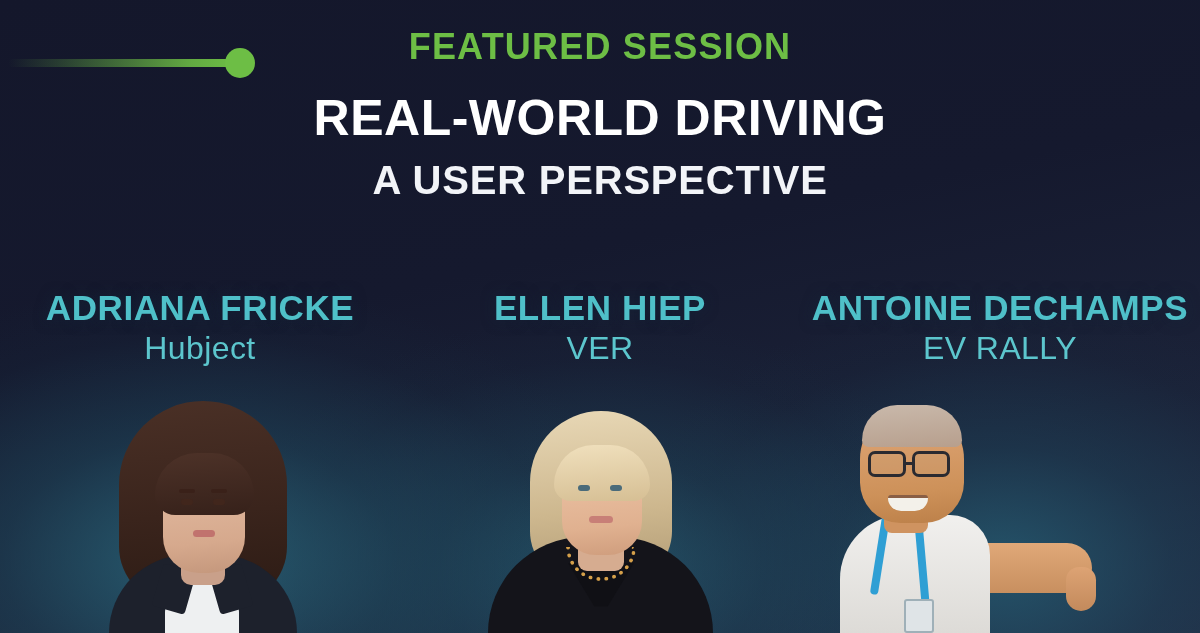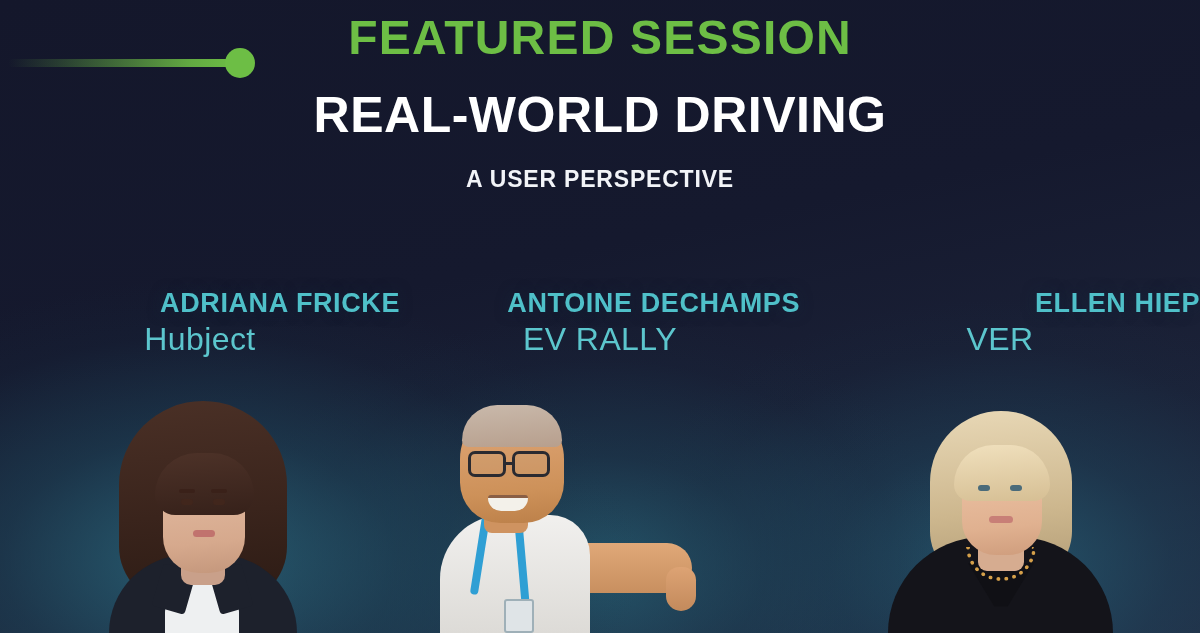--- a/index.html
+++ b/index.html
@@ -28,45 +28,45 @@
     border-radius:4px;
   }
   .rule-dot {
     position:absolute; left:225px; top:0px; width:30px; height:30px;
     border-radius:50%; background:#6dbe45;
   }
 
   
   .headings { position:absolute; left:0; top:0; width:1200px; text-align:center; }
   .kicker {
-    margin-top:12px;
+    margin-top:28px;
     color:#6dbe45;
-    font-size:48px; font-weight:bold; letter-spacing:1.2px; line-height:1.08;
+    font-size:36px; font-weight:bold; letter-spacing:1.2px; line-height:1.08;
   }
   .title {
     margin-top:24px;
     color:#ffffff;
     font-size:50px; font-weight:bold; letter-spacing:0.5px; line-height:1.1;
   }
   .subtitle {
-    margin-top:24px;
+    margin-top:12px;
     color:#f2f4f8;
-    font-size:23px; font-weight:bold; letter-spacing:0.8px; line-height:1.1;
+    font-size:40px; font-weight:bold; letter-spacing:0.8px; line-height:1.1;
   }
 
   
   .speakers {
     position:absolute; left:0; top:288px; width:1200px; height:345px;
     display:flex; align-items:flex-start;
   }
   .speaker { position:relative; flex:1 1 0; height:345px; }
   .sp-name {
-    text-align:right;
+    text-align:center;
     color:#4fc0c9;
-    font-size:27px; font-weight:bold; letter-spacing:0.6px; line-height:1.15;
+    font-size:35px; font-weight:bold; letter-spacing:0.6px; line-height:1.15;
     text-shadow:0 0 14px rgba(20,40,60,0.6);
   }
   .sp-org {
     text-align:center;
     color:#5cc6cd;
     font-size:32px; font-weight:normal; letter-spacing:0.4px; line-height:1.2;
     margin-top:1px;
   }
 
   
@@ -248,20 +248,39 @@
           <div class="brow-l"></div>
           <div class="brow-r"></div>
           <div class="eye-l"></div>
           <div class="eye-r"></div>
           <div class="mouth"></div>
         </div>
       </div>
     </div>
 
     <div class="speaker">
+      <div class="sp-name">ELLEN HIEP</div>
+      <div class="sp-org">VER</div>
+      <div class="portrait">
+        <div class="p2">
+          <div class="hair-back"></div>
+          <div class="cardigan"></div>
+          <div class="top-v"></div>
+          <div class="neck"></div>
+          <div class="necklace"></div>
+          <div class="face"></div>
+          <div class="hair-front"></div>
+          <div class="eye-l"></div>
+          <div class="eye-r"></div>
+          <div class="mouth"></div>
+        </div>
+      </div>
+    </div>
+
+    <div class="speaker">
       <div class="sp-name">ANTOINE DECHAMPS</div>
       <div class="sp-org">EV RALLY</div>
       <div class="portrait">
         <div class="p3">
           <div class="arm"></div>
           <div class="hand"></div>
           <div class="torso"></div>
           <div class="lanyard-l"></div>
           <div class="lanyard-r"></div>
           <div class="badge"></div>
@@ -269,33 +288,14 @@
           <div class="head"></div>
           <div class="scalp"></div>
           <div class="glass-l"></div>
           <div class="glass-r"></div>
           <div class="bridge"></div>
           <div class="smile"></div>
         </div>
       </div>
     </div>
 
-    <div class="speaker">
-      <div class="sp-name">ELLEN HIEP</div>
-      <div class="sp-org">VER</div>
-      <div class="portrait">
-        <div class="p2">
-          <div class="hair-back"></div>
-          <div class="cardigan"></div>
-          <div class="top-v"></div>
-          <div class="neck"></div>
-          <div class="necklace"></div>
-          <div class="face"></div>
-          <div class="hair-front"></div>
-          <div class="eye-l"></div>
-          <div class="eye-r"></div>
-          <div class="mouth"></div>
-        </div>
-      </div>
-    </div>
-
   </div>
 </div>
 
 </body></html>

